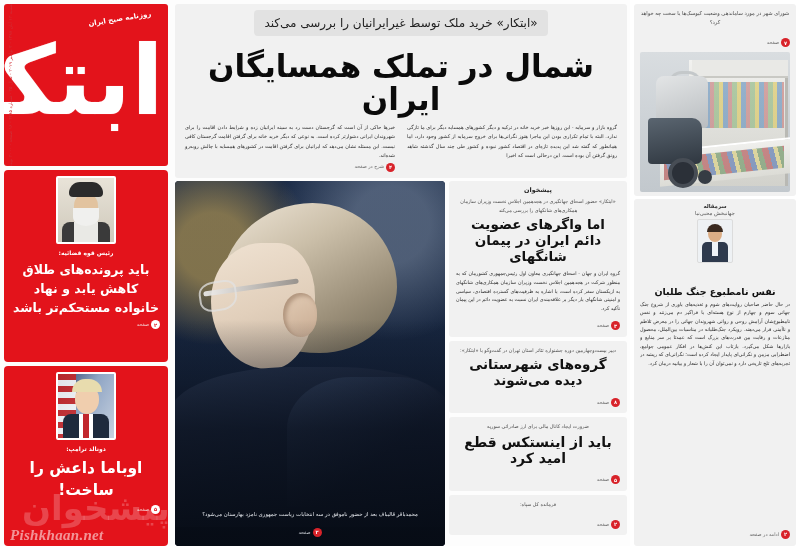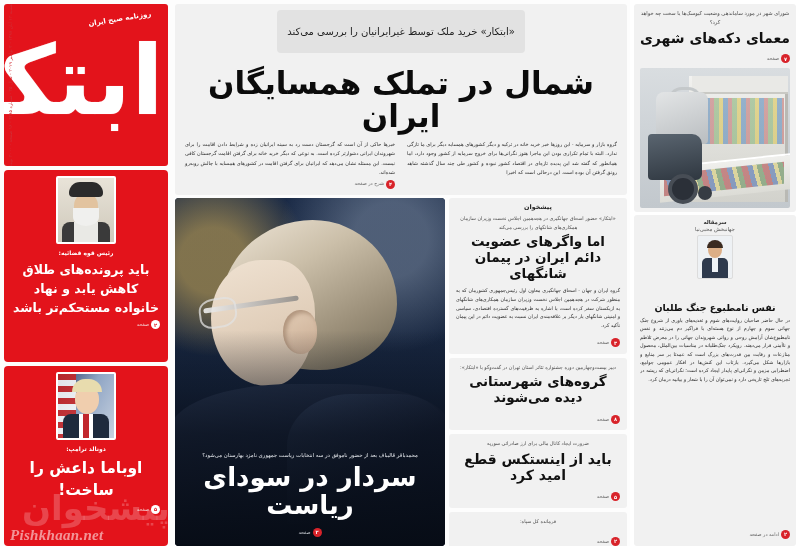--- a/index.html
+++ b/index.html
@@ -130,21 +130,21 @@
     padding:4px 3px 0 3px;
     display:flex;flex-direction:column;gap:3px;
     box-sizing:border-box;min-width:0;
   }
   .lead-block{
     background:#f1f1f1;border-radius:3px;padding:6px 10px 6px 10px;
   }
   .lead-kicker-wrap{text-align:center;}
   .lead-kicker{
     display:inline-block;background:#e2e2e2;color:#222;
-    font-size:10px;padding:16px 10px;border-radius:4px;
+    font-size:12px;padding:6px 10px;border-radius:4px;
   }
   .lead-head{
     font-size:31px;font-weight:bold;color:#0b0b0b;
     text-align:center;margin:14px 0 8px 0;letter-spacing:-1.2px;
     line-height:1.05;
   }
   .lead-cols{
     display:flex;flex-direction:row;gap:12px;
     font-size:5px;line-height:1.85;color:#2c2c2c;text-align:justify;
   }
@@ -333,21 +333,20 @@
 </style>
 </head>
 <body>
 
 <div class="page">
 
   <div class="col-right">
 
     <div class="rc-block">
       <div class="rc-kicker">شورای شهر در مورد ساماندهی وضعیت کیوسک‌ها یا سخت چه خواهد کرد؟</div>
-      <div class="rc-head">معمای دکه‌های شهری</div>
       <div class="badge">
         <span class="badge-dot">۷</span>
         <span class="badge-txt">صفحه</span>
       </div>
       <div class="photo-kiosk">
         <div class="kiosk-shop"></div>
         <div class="kiosk-awning"></div>
         <div class="kiosk-goods"></div>
         <div class="kiosk-vendor">
           <div class="kv-head"></div>
@@ -454,21 +453,20 @@
           <div class="mp-face"></div>
           <div class="mp-ear"></div>
           <div class="mp-glass"></div>
           <div class="mp-glasslens"></div>
           <div class="mp-body"></div>
           <div class="mp-shoulderhi"></div>
         </div>
         <div class="mp-shade"></div>
         <div class="mp-caption">
           <div class="mp-kicker">محمدباقر قالیباف بعد از حضور ناموفق در سه انتخابات ریاست جمهوری نامزد بهارستان می‌شود؟</div>
-          <div class="mp-head">سردار در سودای ریاست</div>
           <div class="badge mp-badge">
             <span class="badge-dot">۲</span>
             <span class="badge-txt">صفحه</span>
           </div>
         </div>
       </div>
     </div>
   </div>
 
   <div class="col-left">

